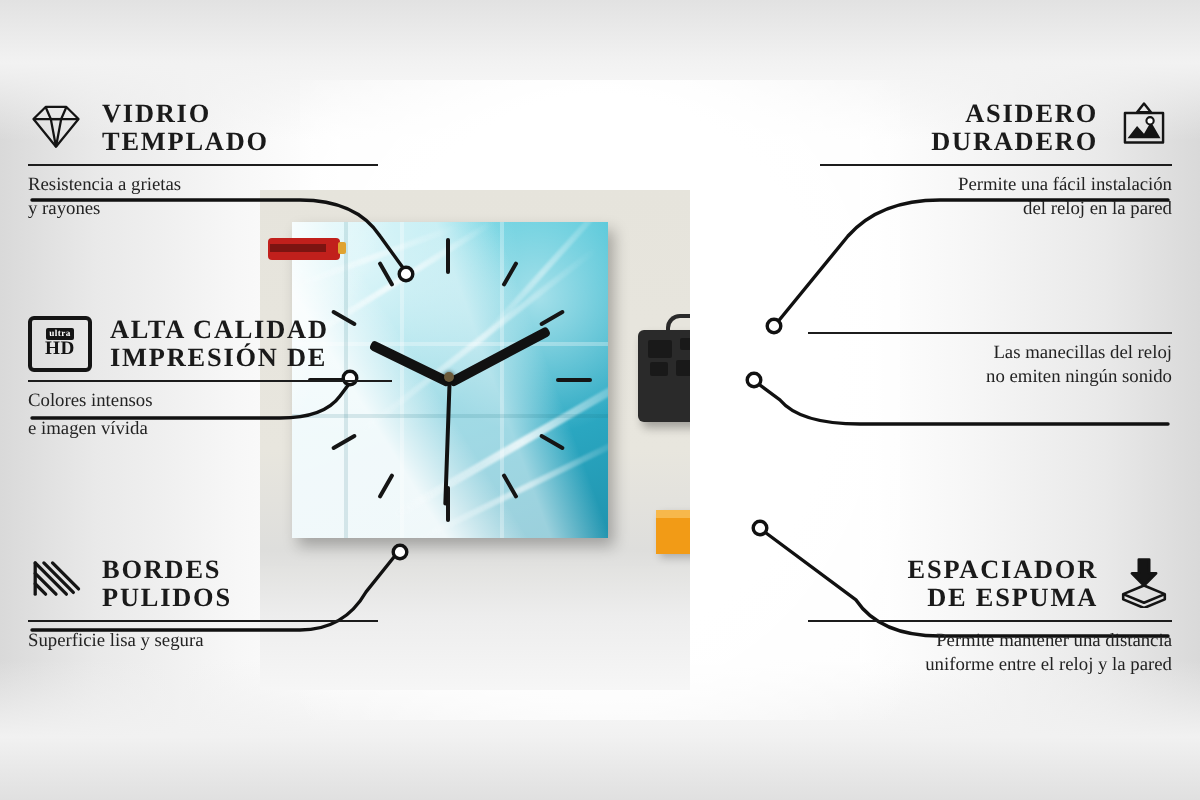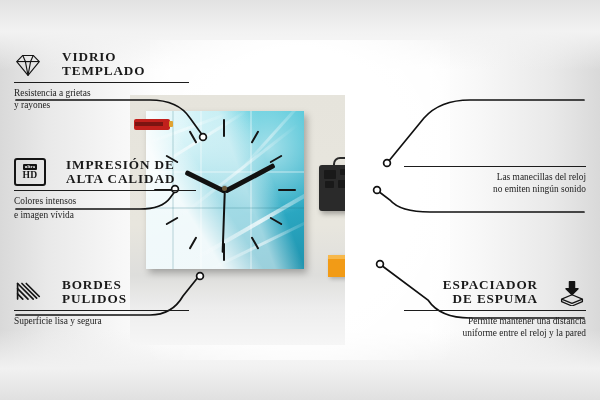--- a/index.html
+++ b/index.html
@@ -73,21 +73,21 @@
   .batt-tip{position:absolute;left:39px;top:26px;width:4px;height:6px;background:#e0a330;border-radius:1px;}
   .foam{position:absolute;left:198px;top:160px;width:22px;height:22px;background:#f29b16;
     box-shadow:2px 2px 4px rgba(0,0,0,.22);}
   .foam-top{position:absolute;left:198px;top:160px;width:22px;height:4px;background:#f7b84b;}
 
   
   #lines{position:absolute;left:0;top:0;width:600px;height:400px;pointer-events:none;}
 
   
   .feat{position:absolute;}
-  .feat .head{display:flex;align-items:flex-end;gap:20px;}
+  .feat .head{display:flex;align-items:flex-start;gap:9px;}
   .feat.right .head{justify-content:flex-end;}
   .titles{display:flex;flex-direction:column;line-height:1.06;}
   .t-line{font-family:"Liberation Serif",serif;font-weight:bold;font-size:13.2px;
     letter-spacing:.9px;color:#1a1a1a;white-space:nowrap;}
   .feat.right .t-line{text-align:right;}
   .rule{height:1.4px;background:#1c1c1c;margin-top:4px;}
   .desc{font-family:"Liberation Serif",serif;font-size:9.4px;color:#232323;
     line-height:1.28;margin-top:4px;white-space:nowrap;}
   .feat.right .desc{text-align:right;}
   .ico{width:28px;height:26px;flex:0 0 auto;display:block;}
@@ -218,22 +218,22 @@
     <div class="desc" style="margin-top:0">y rayones</div>
   </div>
 
   <div class="feat left" id="f-impresion">
     <div class="head">
       <div class="hd-badge ico">
         <span class="u">ultra</span>
         <span class="h">HD</span>
       </div>
       <div class="titles">
+        <span class="t-line">ALTA CALIDAD</span>
         <span class="t-line">IMPRESIÓN DE</span>
-        <span class="t-line">ALTA CALIDAD</span>
       </div>
     </div>
     <div class="rule"></div>
     <div class="desc">Colores intensos</div>
     <div class="desc" style="margin-top:2px">e imagen vívida</div>
   </div>
 
   <div class="feat left" id="f-bordes">
     <div class="head">
       <svg class="ico" viewBox="0 0 32 30">
@@ -248,20 +248,39 @@
       </svg>
       <div class="titles">
         <span class="t-line">BORDES</span>
         <span class="t-line">PULIDOS</span>
       </div>
     </div>
     <div class="rule"></div>
     <div class="desc">Superficie lisa y segura</div>
   </div>
 
+  <div class="feat right" id="f-asidero">
+    <div class="head">
+      <div class="titles">
+        <span class="t-line">ASIDERO</span>
+        <span class="t-line">DURADERO</span>
+      </div>
+      <svg class="ico" viewBox="0 0 32 30">
+        <g fill="none" stroke="#141414" stroke-width="1.4" stroke-linejoin="round">
+          <path d="M16,2 L12,7 H20 Z"></path>
+          <rect x="5" y="7.5" width="22" height="17"></rect>
+          <path d="M6.5,22 L12,15 L16,19.5 L20,12.5 L25.5,22 Z" fill="#141414" stroke="none"></path>
+          <circle cx="19.5" cy="12" r="2.1" fill="#fff" stroke="#141414" stroke-width="1.2"></circle>
+        </g>
+      </svg>
+    </div>
+    <div class="rule"></div>
+    <div class="desc">Permite una fácil instalación</div>
+    <div class="desc" style="margin-top:0">del reloj en la pared</div>
+  </div>
 
   <div class="feat right" id="f-mecanismo">
     <div class="rule"></div>
     <div class="desc">Las manecillas del reloj</div>
     <div class="desc" style="margin-top:0">no emiten ningún sonido</div>
   </div>
 
   <div class="feat right" id="f-espaciador">
     <div class="head">
       <div class="titles">

